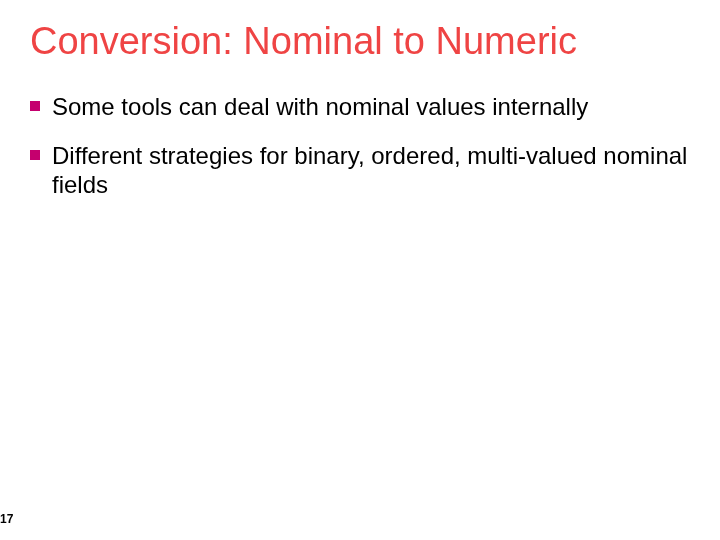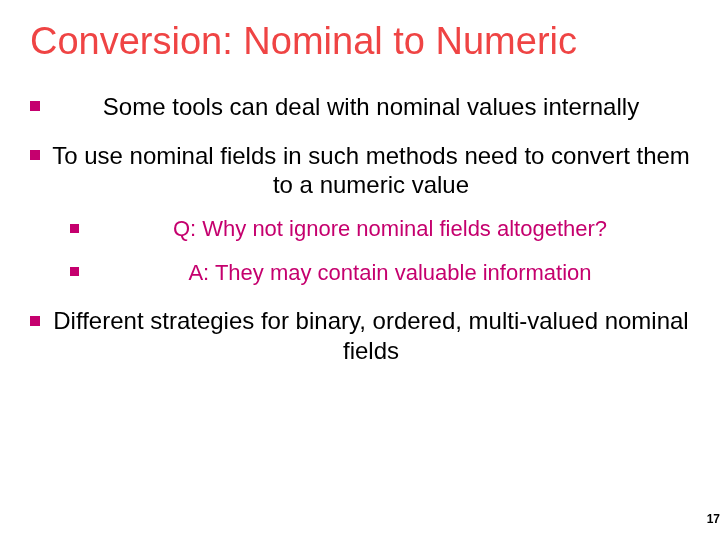--- a/index.html
+++ b/index.html
@@ -22,21 +22,20 @@
     font-size: 38px;
     color: #ef4444;
     font-weight: normal;
     margin: 0 0 28px 0;
     line-height: 1.15;
   }
   ul.main {
     list-style: none;
     padding: 0;
     margin: 0;
-    text-align: center;
   }
   ul.main > li {
     position: relative;
     padding-left: 22px;
     font-size: 24px;
     color: #000000;
     line-height: 1.22;
     margin-bottom: 20px;
   }
   ul.main > li::before {
@@ -68,46 +67,35 @@
     top: 0.38em;
     width: 9px;
     height: 9px;
     background: #c5006e;
   }
   .pagenum {
     position: absolute;
     bottom: 14px;
     left: 0;
     width: 720px;
-    text-align: right;
+    text-align: left;
     font-size: 12px;
     font-weight: bold;
     color: #000;
   }
 </style>
 </head>
 <body>
 
 <div class="slide">
   <h1 class="title">Conversion: Nominal to Numeric</h1>
 
   <ul class="main">
     <li>
       <span>Some tools can deal with nominal values internally</span>
     </li>
     <li>
-      <span>To use nominal fields in such methods need to convert them to a numeric value</span>
-      <ul class="sub">
-        <li>
-          <span>Q: Why not ignore nominal fields altogether?</span>
-        </li>
-        <li>
-          <span>A: They may contain valuable information</span>
-        </li>
-      </ul>
-    </li>
-    <li>
       <span>Different strategies for binary, ordered, multi-valued nominal fields</span>
     </li>
   </ul>
 
   <div class="pagenum">17</div>
 </div>
 
 </body></html>

